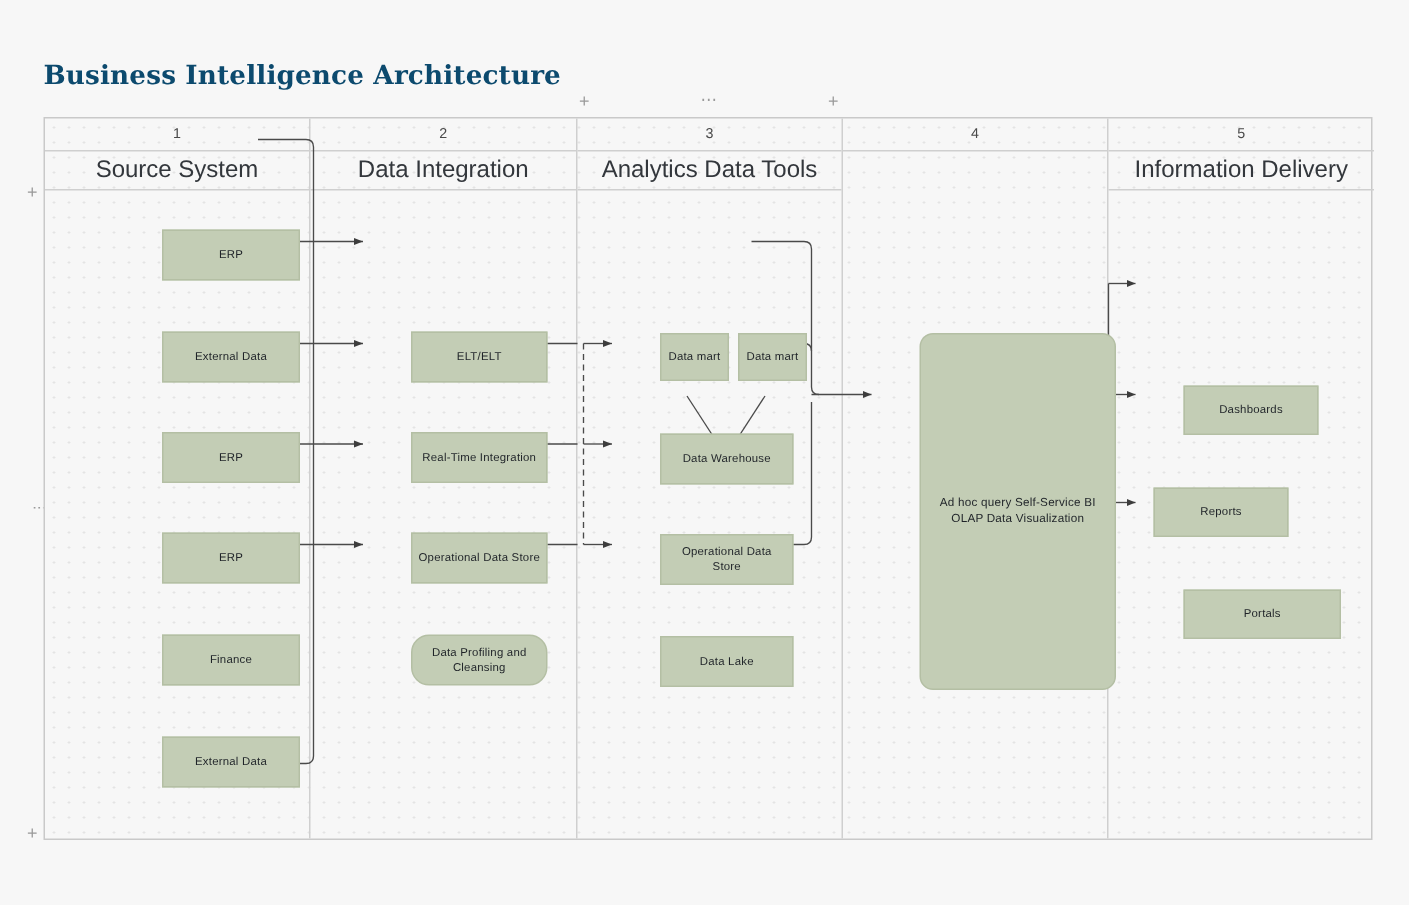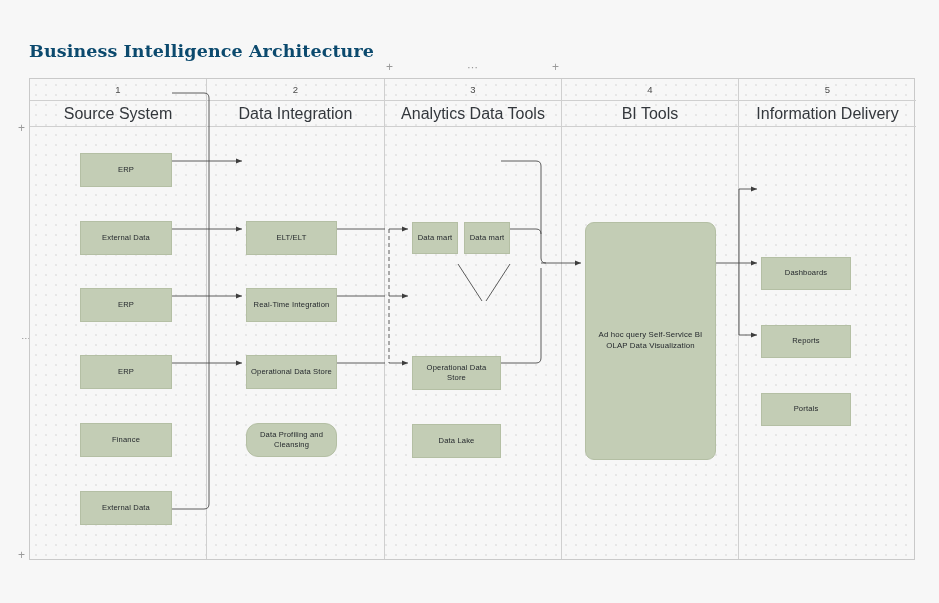--- a/index.html
+++ b/index.html
@@ -93,20 +93,21 @@
     border: 1px solid #b4bfa4;
     display: flex;
     align-items: center;
     justify-content: center;
     text-align: center;
     font-size: 7.6px;
     color: #1f2328;
     line-height: 1.35;
     padding: 2px 4px;
     letter-spacing: 0.15px;
+    margin-left: 28px;
   }
   .node.big {
     border-radius: 9px;
     font-size: 7.8px;
   }
 
   
   #wires {
     position: absolute;
     left: 0; top: 0;
@@ -139,21 +140,20 @@
     <div class="lane-col" style="left:177px; width:178px;">
       <div class="lane-num">2</div>
       <div class="lane-label">Data Integration</div>
     </div>
     <div class="lane-col" style="left:355px; width:177px;">
       <div class="lane-num">3</div>
       <div class="lane-label">Analytics Data Tools</div>
     </div>
     <div class="lane-col" style="left:532px; width:177px;">
       <div class="lane-num">4</div>
-      <div class="lane-label">BI Tools</div>
     </div>
     <div class="lane-col last" style="left:709px; width:177px;">
       <div class="lane-num">5</div>
       <div class="lane-label">Information Delivery</div>
     </div>
 
     <svg id="wires" viewBox="0 0 886 482" xmlns="http://www.w3.org/2000/svg">
       <defs>
         <marker id="arw" markerWidth="7" markerHeight="7" refX="6" refY="3" orient="auto" markerUnits="userSpaceOnUse">
           <path d="M0,0.6 L6,3 L0,5.4 z" fill="#3d3d3d"></path>
@@ -206,23 +206,24 @@
     <div class="node" style="left:50px; top:344px; width:92px; height:34px;">Finance</div>
     <div class="node" style="left:50px; top:412px; width:92px; height:34px;">External Data</div>
 
     <div class="node" style="left:216px; top:142px; width:91px; height:34px;">ELT/ELT</div>
     <div class="node" style="left:216px; top:209px; width:91px; height:34px;">Real-Time Integration</div>
     <div class="node" style="left:216px; top:276px; width:91px; height:34px;">Operational Data Store</div>
     <div class="node" style="left:216px; top:344px; width:91px; height:34px;border-radius:12px;">Data Profiling and Cleansing</div>
 
     <div class="node" style="left:382px; top:143px; width:46px; height:32px;">Data mart</div>
     <div class="node" style="left:434px; top:143px; width:46px; height:32px;">Data mart</div>
+    <div class="node" style="left:382px; top:210px; width:89px; height:34px;">Data Warehouse</div>
     <div class="node" style="left:382px; top:277px; width:89px; height:34px;">Operational Data Store</div>
     <div class="node" style="left:382px; top:345px; width:89px; height:34px;">Data Lake</div>
 
     <div class="node big" style="left:555px; top:143px; width:131px; height:238px;">Ad hoc query Self-Service BI OLAP Data Visualization</div>
 
     <div class="node" style="left:731px; top:178px; width:90px; height:33px;">Dashboards</div>
-    <div class="node" style="left:731px; top:246px; width:90px; height:33px;">Reports</div>
-    <div class="node" style="left:731px; top:314px; width:90px; height:33px;">Portals</div>
+    <div class="node" style="left:711px; top:246px; width:90px; height:33px;">Reports</div>
+    <div class="node" style="left:731px; top:314px; width:105px; height:33px;">Portals</div>
 
   </div>
 </div>
 
 </body></html>

